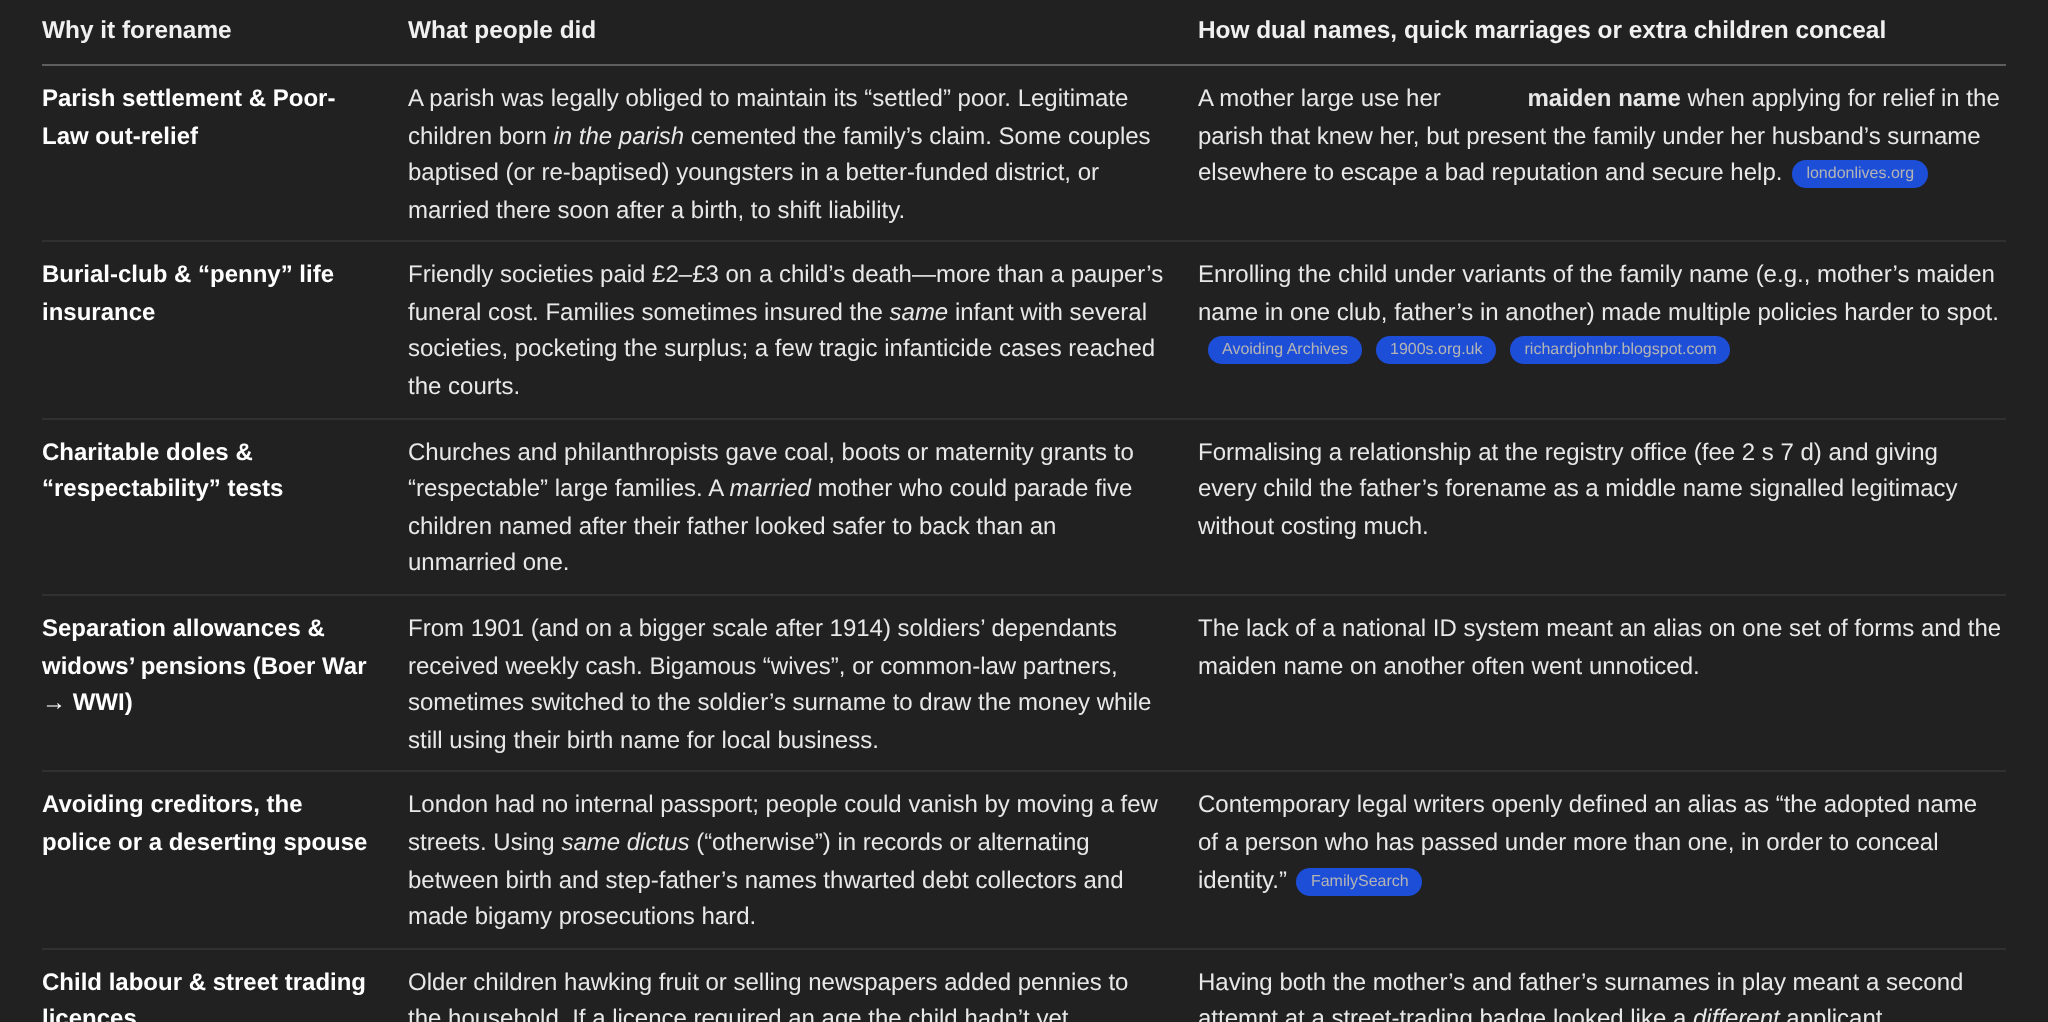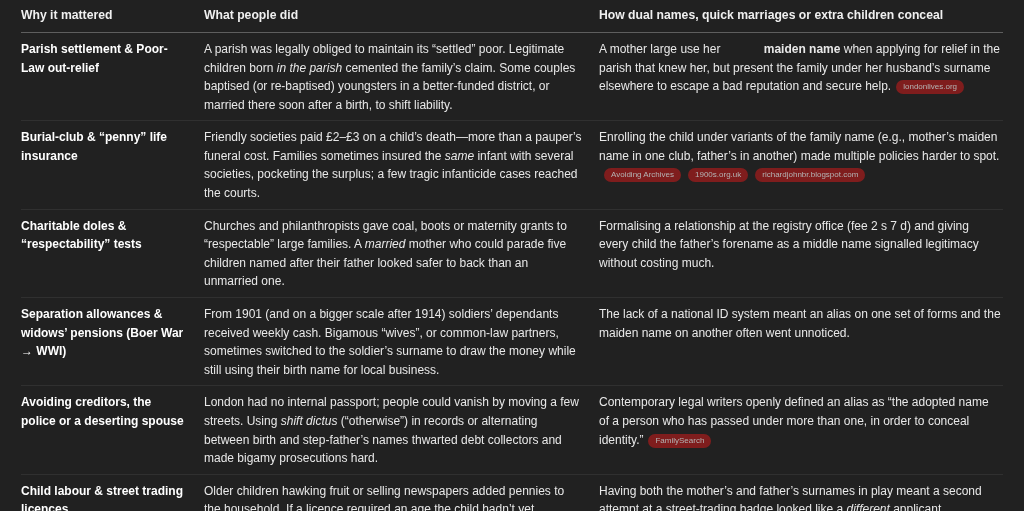--- a/index.html
+++ b/index.html
@@ -35,21 +35,21 @@
     vertical-align: top;
     padding: 7px 16px 6px 0;
     border-bottom: 1px solid rgba(255,255,255,0.07);
   }
   td.col-why { font-weight: 700; color: #ffffff; }
   td:last-child, th:last-child { padding-right: 2px; }
   em { }
   strong { font-weight: 700; margin-left: 40px; }
   .badge {
     display: inline-block;
-    background: #7f1d1d;
+    background: #1d4ed8;
     color: #b4b4b4;
     font-size: 8px;
     line-height: 1;
     padding: 3px 7px 3px;
     border-radius: 8px;
     margin: 0 2px 0 5px;
     vertical-align: 1px;
     white-space: nowrap;
     cursor: pointer;
   }
@@ -59,21 +59,21 @@
 
 <div class="page">
   <table class="cmp">
     <colgroup>
         <col class="c1">
         <col class="c2">
         <col class="c3">
       </colgroup>
     <thead>
       <tr>
-        <th>Why it mattered</th>
+        <th>Why it forename</th>
         <th>What people did</th>
         <th>How dual names, quick marriages or extra children conceal</th>
       </tr>
     </thead>
     <tbody>
         <tr>
           <td class="col-why">Parish settlement &amp; Poor-Law out-relief</td>
           <td class="col-did"><span>A parish was legally obliged to maintain its “settled” poor. Legitimate children born </span><em>in the parish</em><span> cemented the family’s claim. Some couples baptised (or re-baptised) youngsters in a better-funded district, or married there soon after a birth, to shift liability.</span></td>
           <td class="col-helped"><span>A mother large use her </span><strong>maiden name</strong><span> when applying for relief in the parish that knew her, but present the family under her husband’s surname elsewhere to escape a bad reputation and secure help.</span><span class="badge">londonlives.org</span></td>
         </tr>
@@ -87,21 +87,21 @@
           <td class="col-did"><span>Churches and philanthropists gave coal, boots or maternity grants to “respectable” large families. A </span><em>married</em><span> mother who could parade five children named after their father looked safer to back than an unmarried one.</span></td>
           <td class="col-helped"><span>Formalising a relationship at the registry office (fee 2 s 7 d) and giving every child the father’s forename as a middle name signalled legitimacy without costing much.</span></td>
         </tr>
         <tr>
           <td class="col-why">Separation allowances &amp; widows’ pensions (Boer War → WWI)</td>
           <td class="col-did"><span>From 1901 (and on a bigger scale after 1914) soldiers’ dependants received weekly cash. Bigamous “wives”, or common-law partners, sometimes switched to the soldier’s surname to draw the money while still using their birth name for local business.</span></td>
           <td class="col-helped"><span>The lack of a national ID system meant an alias on one set of forms and the maiden name on another often went unnoticed.</span></td>
         </tr>
         <tr>
           <td class="col-why">Avoiding creditors, the police or a deserting spouse</td>
-          <td class="col-did"><span>London had no internal passport; people could vanish by moving a few streets. Using </span><em>shift dictus</em><span> (“otherwise”) in records or alternating between birth and step-father’s names thwarted debt collectors and made bigamy prosecutions hard.</span></td>
+          <td class="col-did"><span>London had no internal passport; people could vanish by moving a few streets. Using </span><em>same dictus</em><span> (“otherwise”) in records or alternating between birth and step-father’s names thwarted debt collectors and made bigamy prosecutions hard.</span></td>
           <td class="col-helped"><span>Contemporary legal writers openly defined an alias as “the adopted name of a person who has passed under more than one, in order to conceal identity.”</span><span class="badge">FamilySearch</span></td>
         </tr>
         <tr>
           <td class="col-why">Child labour &amp; street trading licences</td>
           <td class="col-did"><span>Older children hawking fruit or selling newspapers added pennies to the household. If a licence required an age the child hadn’t yet reached, parents shaved a year off the baptism entry or used an alias that suggested an older sibling.</span></td>
           <td class="col-helped"><span>Having both the mother’s and father’s surnames in play meant a second attempt at a street-trading badge looked like a </span><em>different</em><span> applicant.</span></td>
         </tr>
       </tbody>
   </table>
 </div>

